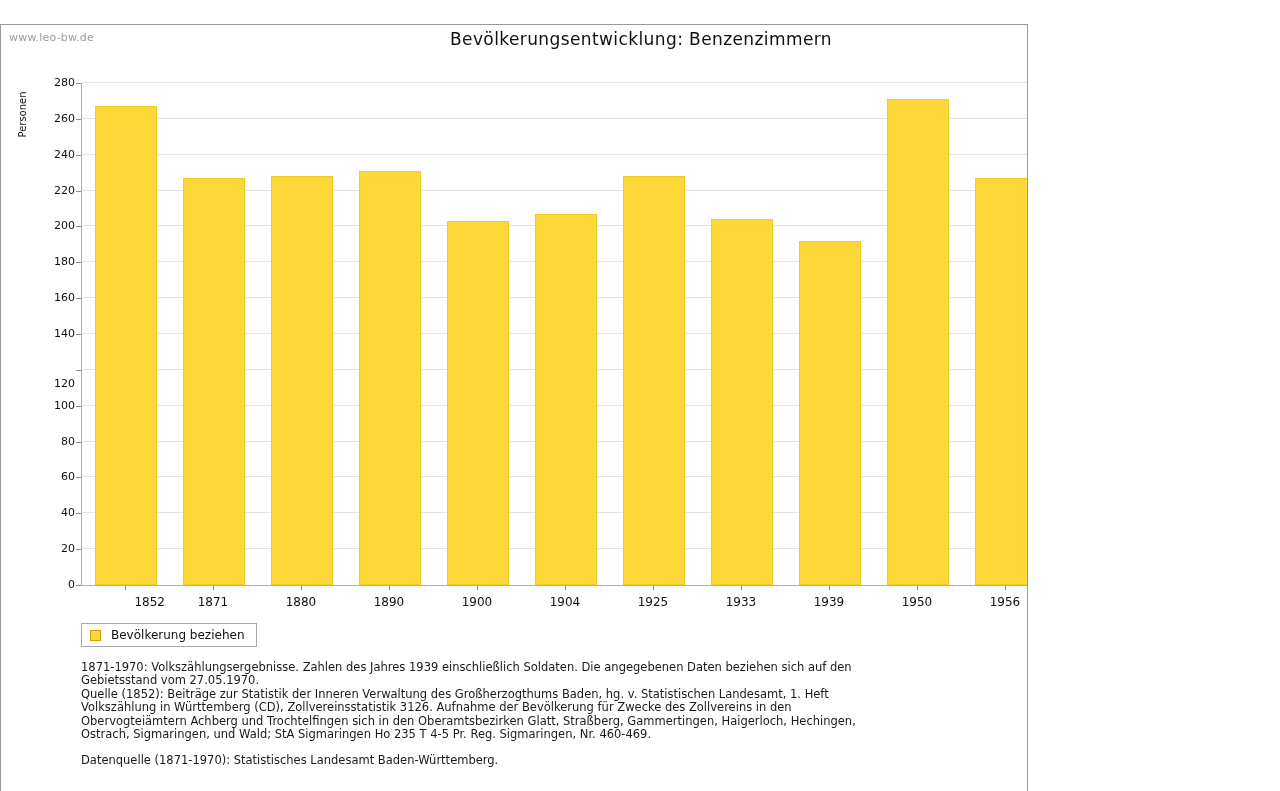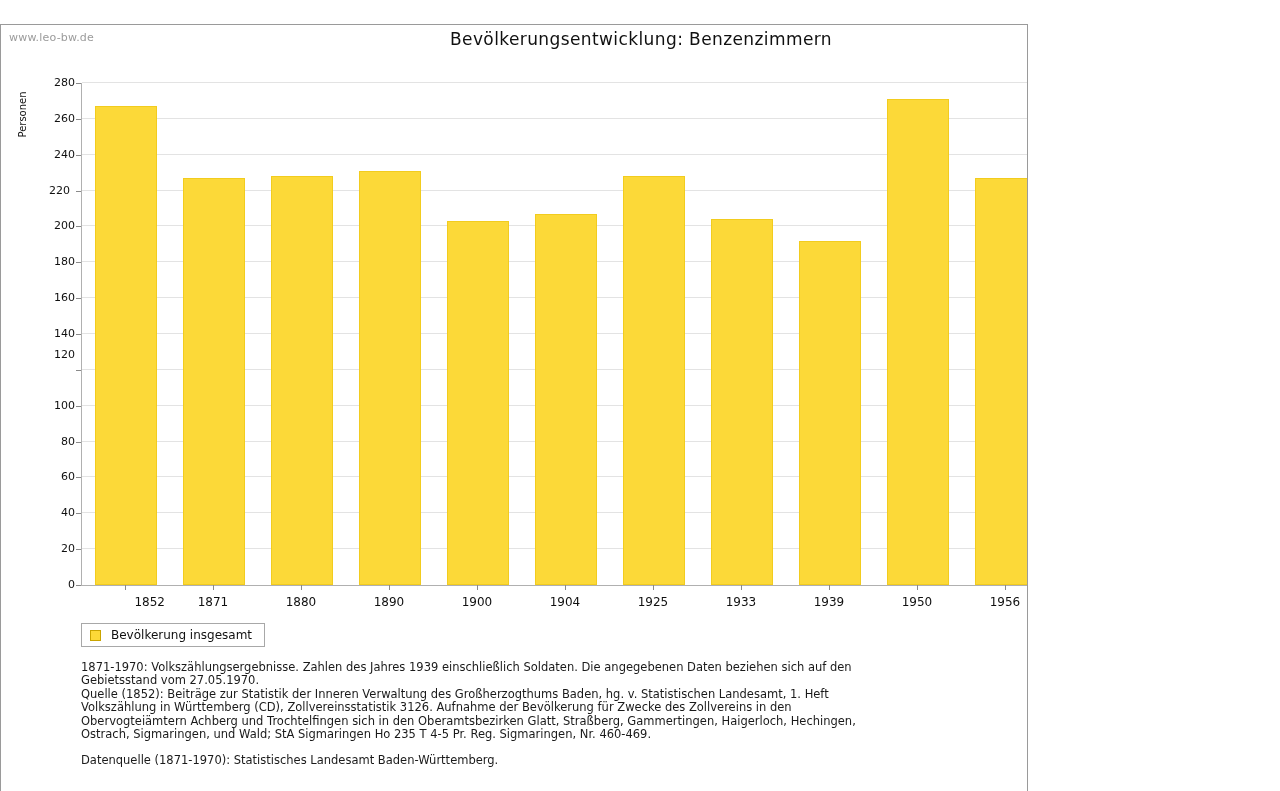--- a/index.html
+++ b/index.html
@@ -179,21 +179,21 @@
       <div class="bar" title="1933: 204" style="left: 629px; width: 62px; height: 365.743px;"></div>
       <div class="bar" title="1939: 192" style="left: 717px; width: 62px; height: 344.229px;"></div>
       <div class="bar" title="1950: 271" style="left: 805px; width: 62px; height: 485.864px;"></div>
       <div class="bar" title="1956: 227" style="left: 893px; width: 62px; height: 406.979px;"></div>
       <div class="bar" title="1961: 226" style="left: 981px; width: 62px; height: 405.186px;"></div>
       <div class="bar" title="1970: 220" style="left: 1069px; width: 62px; height: 394.429px;"></div>
     </div>
 
   <div id="legend">
     <span class="swatch"></span>
-    <span class="legend-text">Bevölkerung insgesamt</span>
+    <span class="legend-text">Bevölkerung beziehen</span>
   </div>
 
   <div id="notes">
     <div class="para">1871-1970: Volkszählungsergebnisse. Zahlen des Jahres 1939 einschließlich Soldaten. Die angegebenen Daten beziehen sich auf den</div>
     <div class="para">Gebietsstand vom 27.05.1970.</div>
     <div class="para">Quelle (1852): Beiträge zur Statistik der Inneren Verwaltung des Großherzogthums Baden, hg. v. Statistischen Landesamt, 1. Heft</div>
     <div class="para">Volkszählung in Württemberg (CD), Zollvereinsstatistik 3126. Aufnahme der Bevölkerung für Zwecke des Zollvereins in den</div>
     <div class="para">Obervogteiämtern Achberg und Trochtelfingen sich in den Oberamtsbezirken Glatt, Straßberg, Gammertingen, Haigerloch, Hechingen,</div>
     <div class="para">Ostrach, Sigmaringen, und Wald; StA Sigmaringen Ho 235 T 4-5 Pr. Reg. Sigmaringen, Nr. 460-469.</div>
     <div class="gap"></div>
@@ -205,31 +205,31 @@
     <div class="ytick-label" style="right: auto; left: 48px; width: 26px; text-align: right; top: 517.143px;">20</div>
     <div class="ytick-mark" style="left: 75px; top: 524.143px;"></div>
     <div class="ytick-label" style="right: auto; left: 48px; width: 26px; text-align: right; top: 481.286px;">40</div>
     <div class="ytick-mark" style="left: 75px; top: 488.286px;"></div>
     <div class="ytick-label" style="right: auto; left: 48px; width: 26px; text-align: right; top: 445.429px;">60</div>
     <div class="ytick-mark" style="left: 75px; top: 452.429px;"></div>
     <div class="ytick-label" style="right: auto; left: 48px; width: 26px; text-align: right; top: 409.571px;">80</div>
     <div class="ytick-mark" style="left: 75px; top: 416.571px;"></div>
     <div class="ytick-label" style="right: auto; left: 48px; width: 26px; text-align: right; top: 373.714px;">100</div>
     <div class="ytick-mark" style="left: 75px; top: 380.714px;"></div>
-    <div class="ytick-label" style="right: auto; left: 48px; width: 26px; text-align: right; top: 323px;">120</div>
+    <div class="ytick-label" style="right: auto; left: 48px; width: 26px; text-align: right; top: 352px;">120</div>
     <div class="ytick-mark" style="left: 75px; top: 344.857px;"></div>
     <div class="ytick-label" style="right: auto; left: 48px; width: 26px; text-align: right; top: 302px;">140</div>
     <div class="ytick-mark" style="left: 75px; top: 309px;"></div>
     <div class="ytick-label" style="right: auto; left: 48px; width: 26px; text-align: right; top: 266.143px;">160</div>
     <div class="ytick-mark" style="left: 75px; top: 273.143px;"></div>
     <div class="ytick-label" style="right: auto; left: 48px; width: 26px; text-align: right; top: 230.286px;">180</div>
     <div class="ytick-mark" style="left: 75px; top: 237.286px;"></div>
     <div class="ytick-label" style="right: auto; left: 48px; width: 26px; text-align: right; top: 194.429px;">200</div>
     <div class="ytick-mark" style="left: 75px; top: 201.429px;"></div>
-    <div class="ytick-label" style="right: auto; left: 48px; width: 26px; top: 158.571px;">220</div>
+    <div class="ytick-label" style="right: auto; left: 48px; width: 26px; text-align: right; top: 158.571px;">220</div>
     <div class="ytick-mark" style="left: 75px; top: 165.571px;"></div>
     <div class="ytick-label" style="right: auto; left: 48px; width: 26px; text-align: right; top: 122.714px;">240</div>
     <div class="ytick-mark" style="left: 75px; top: 129.714px;"></div>
     <div class="ytick-label" style="right: auto; left: 48px; width: 26px; text-align: right; top: 86.8571px;">260</div>
     <div class="ytick-mark" style="left: 75px; top: 93.8571px;"></div>
     <div class="ytick-label" style="right: auto; left: 48px; width: 26px; text-align: right; top: 51px;">280</div>
     <div class="ytick-mark" style="left: 75px; top: 58px;"></div>
     <div class="xtick-mark" style="left: 124px; top: 560px;"></div>
     <div class="xtick-label" style="left: 84px; width: 80px; top: 570px; text-align: right;">1852</div>
     <div class="xtick-mark" style="left: 212px; top: 560px;"></div>

